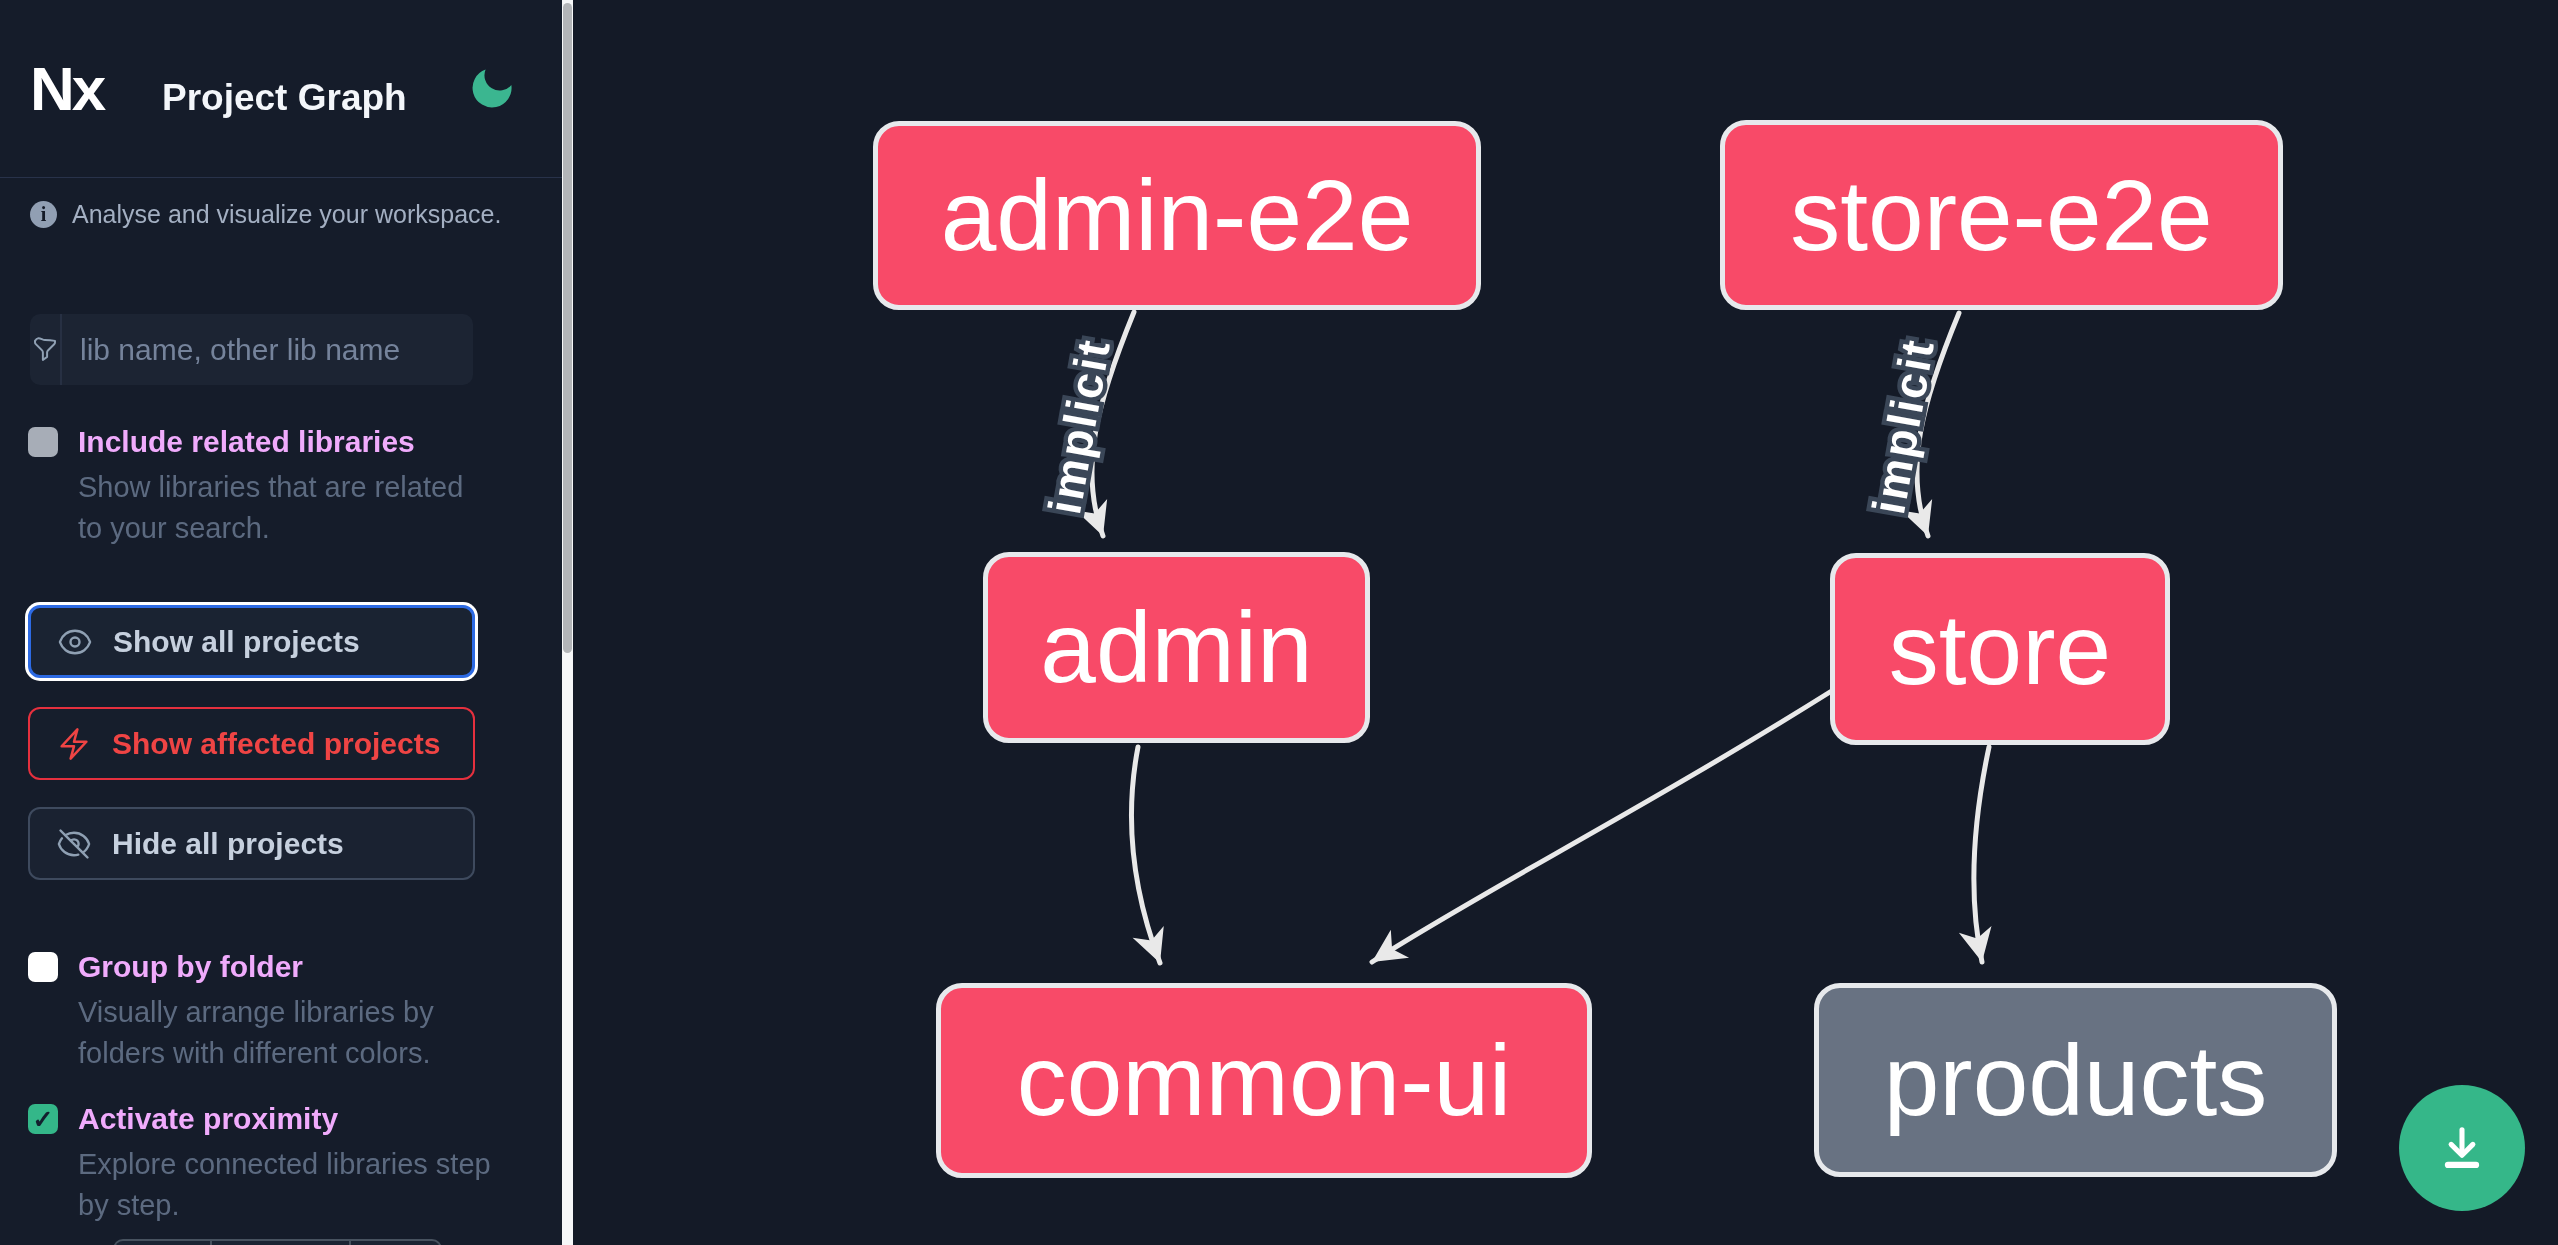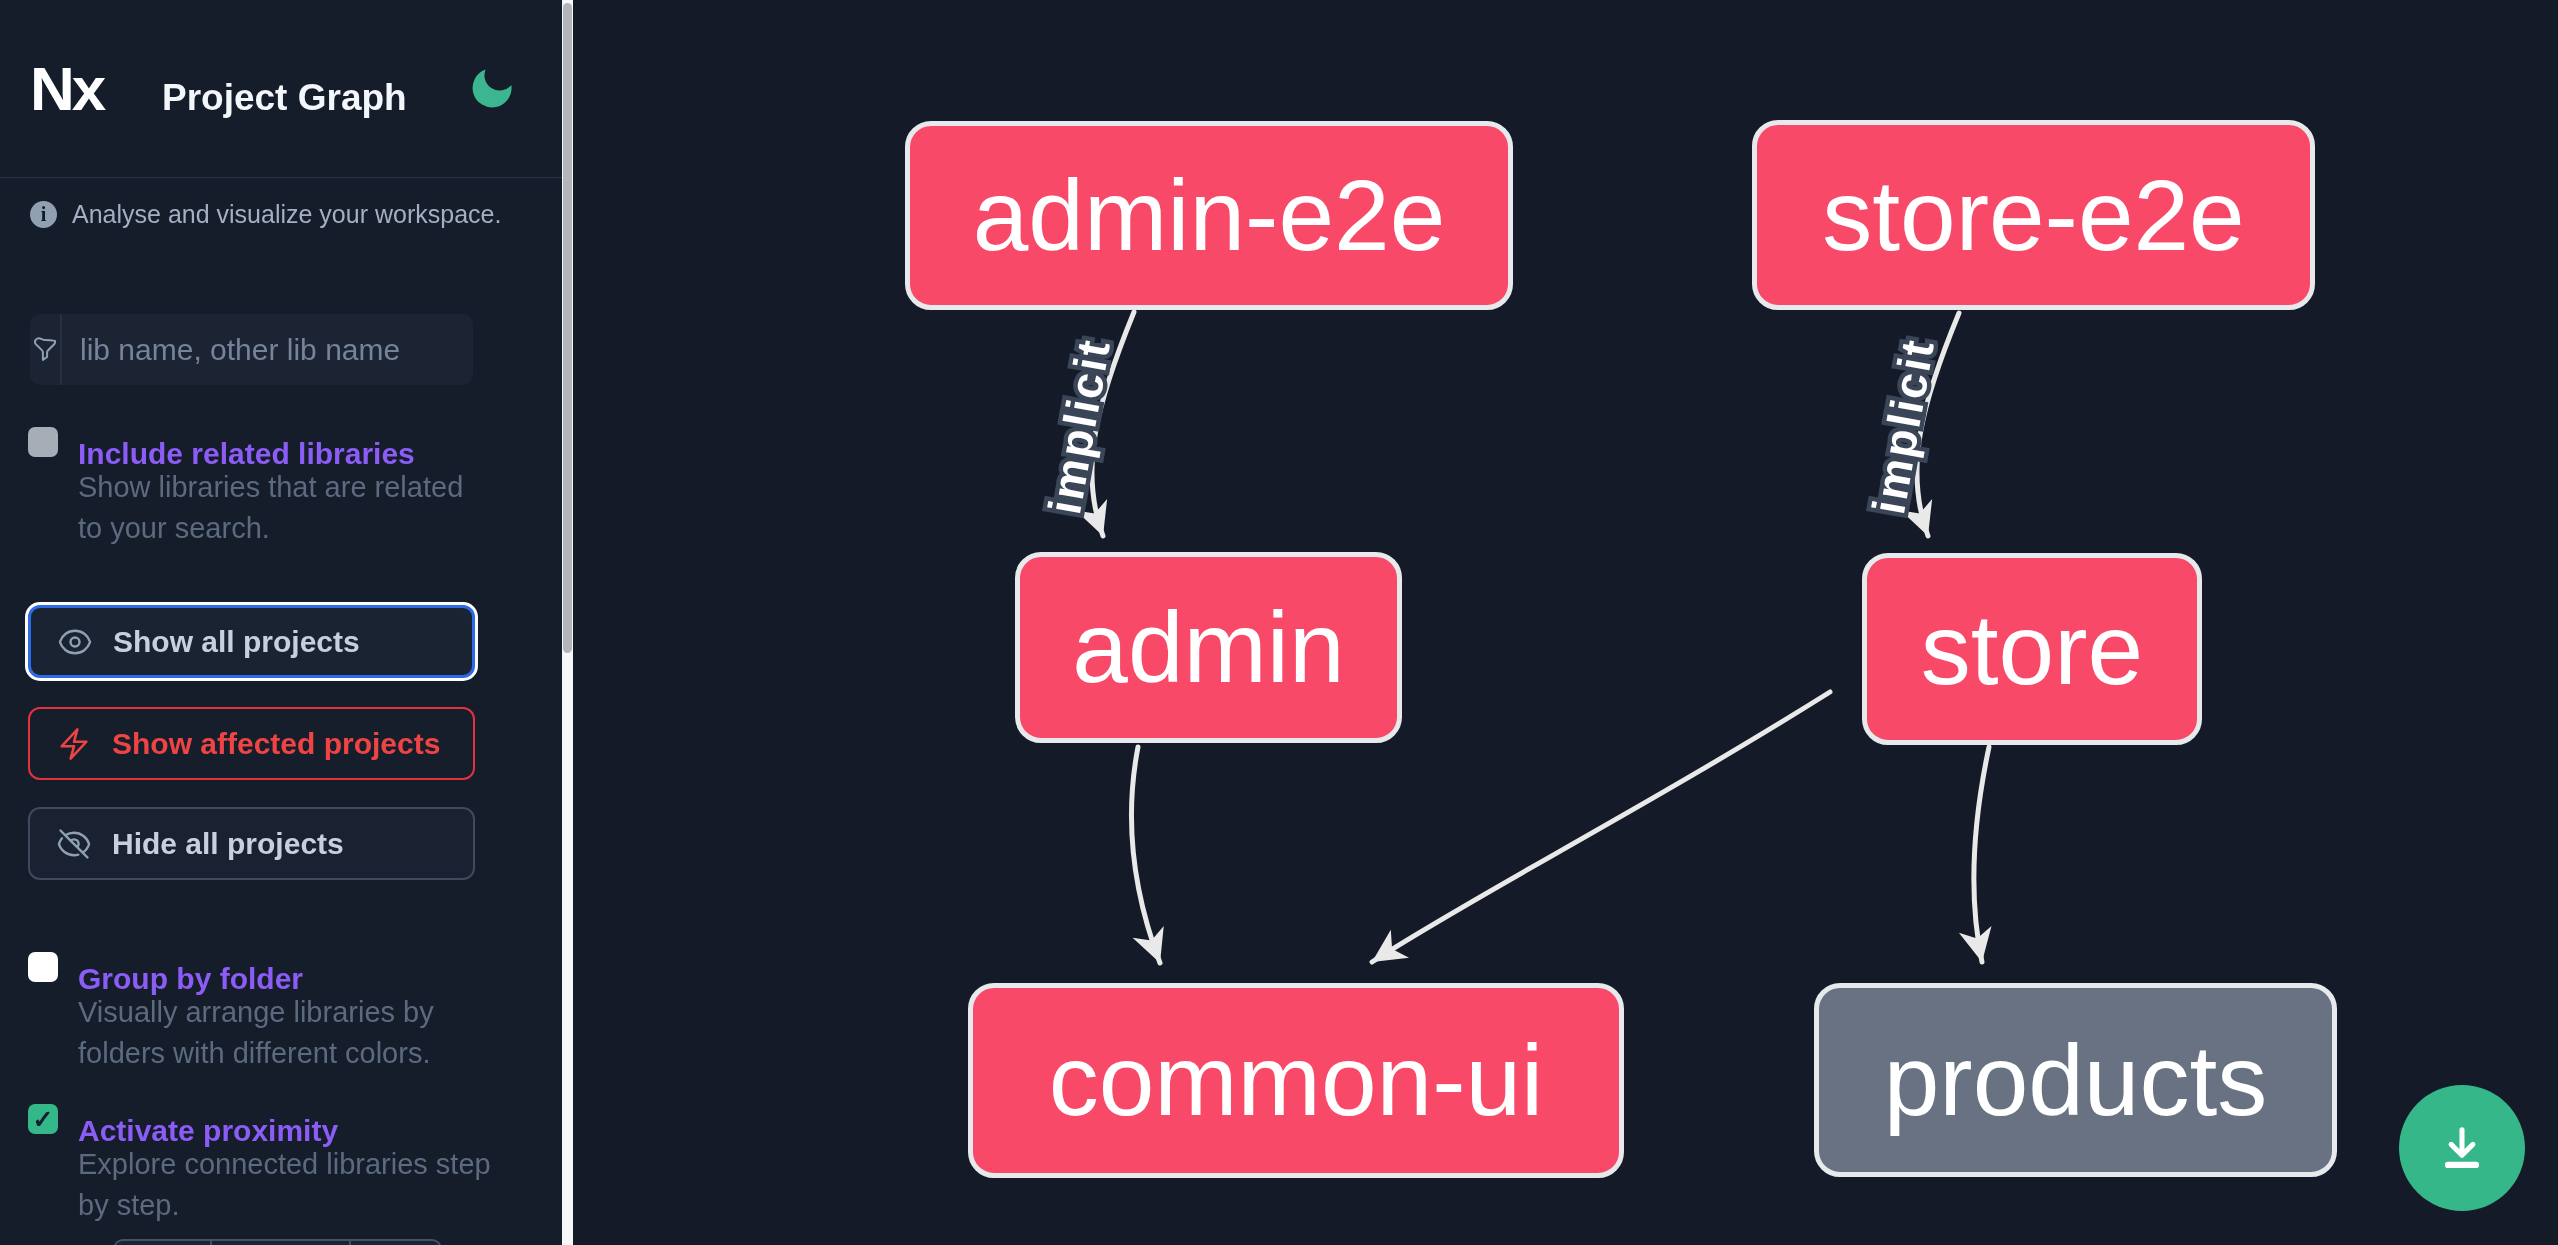--- a/index.html
+++ b/index.html
@@ -33,21 +33,21 @@
                 color:#cbd5e1; font-size:30px; padding:0 18px;
                 font-family:"Liberation Sans", sans-serif; }
   .search-input::placeholder { color:#75839b; }
 
   .toggle-row { position:absolute; left:28px; }
   .cbx { position:absolute; left:0; top:2px; width:30px; height:30px; border-radius:7px; }
   .cbx.gray { background:#a7adb7; }
   .cbx.white { background:#ffffff; }
   .cbx.green { background:#34b789; color:#13202e; font-size:25px; font-weight:700;
                display:flex; align-items:center; justify-content:center; }
-  .toggle-label { position:absolute; left:50px; top:12px; color:#8b5cf6; font-size:30px;
+  .toggle-label { position:absolute; left:50px; top:0; color:#f0abfc; font-size:30px;
                font-weight:600; white-space:nowrap; }
   .toggle-desc { position:absolute; left:50px; top:42px; color:#5c6a80; font-size:29px;
                line-height:41px; }
 
   .side-btn { position:absolute; left:28px; width:447px; height:73px; border-radius:12px;
               background:#1a2231; display:flex; align-items:center; cursor:pointer; }
   .side-btn .btn-icon { margin-left:26px; display:flex; }
   .side-btn .btn-label { margin-left:20px; color:#c6d0de; font-size:30px; font-weight:600;
               white-space:nowrap; }
   .side-btn.focused { border:3px solid #2d6ae3; box-shadow:0 0 0 3px #ffffff;
@@ -68,21 +68,21 @@
   .scroll-thumb { position:absolute; left:1px; top:3px; width:9px; height:650px;
               border-radius:5px; background:#b3b5b8; }
 
   
   .canvas { position:absolute; left:573px; top:0; width:1985px; height:1245px;
             background:#141a27; }
   .edges-svg { position:absolute; left:0; top:0; z-index:1; pointer-events:none; }
   .node { position:absolute; z-index:2; display:flex; align-items:center;
           justify-content:center; border:5px solid #e7e9ec; border-radius:26px;
           color:#ffffff; font-size:100px; cursor:pointer; }
-  .node.pink { background:#f84a68;margin-left:32px; }
+  .node.pink { background:#f84a68; }
   .node.gray { background:#687282; }
   .n-admin-e2e  { left:873px;  top:121px; width:608px; height:189px; }
   .n-store-e2e  { left:1720px; top:120px; width:563px; height:190px;text-align:center; }
   .n-admin      { left:983px;  top:552px; width:387px; height:191px; }
   .n-store      { left:1830px; top:553px; width:340px; height:192px; }
   .n-common-ui  { left:936px;  top:983px; width:656px; height:195px; }
   .n-products   { left:1814px; top:983px; width:523px; height:194px; }
 
   .fab { position:absolute; left:2399px; top:1085px; width:126px; height:126px;
          border-radius:50%; background:#35b789; z-index:7; display:flex;

